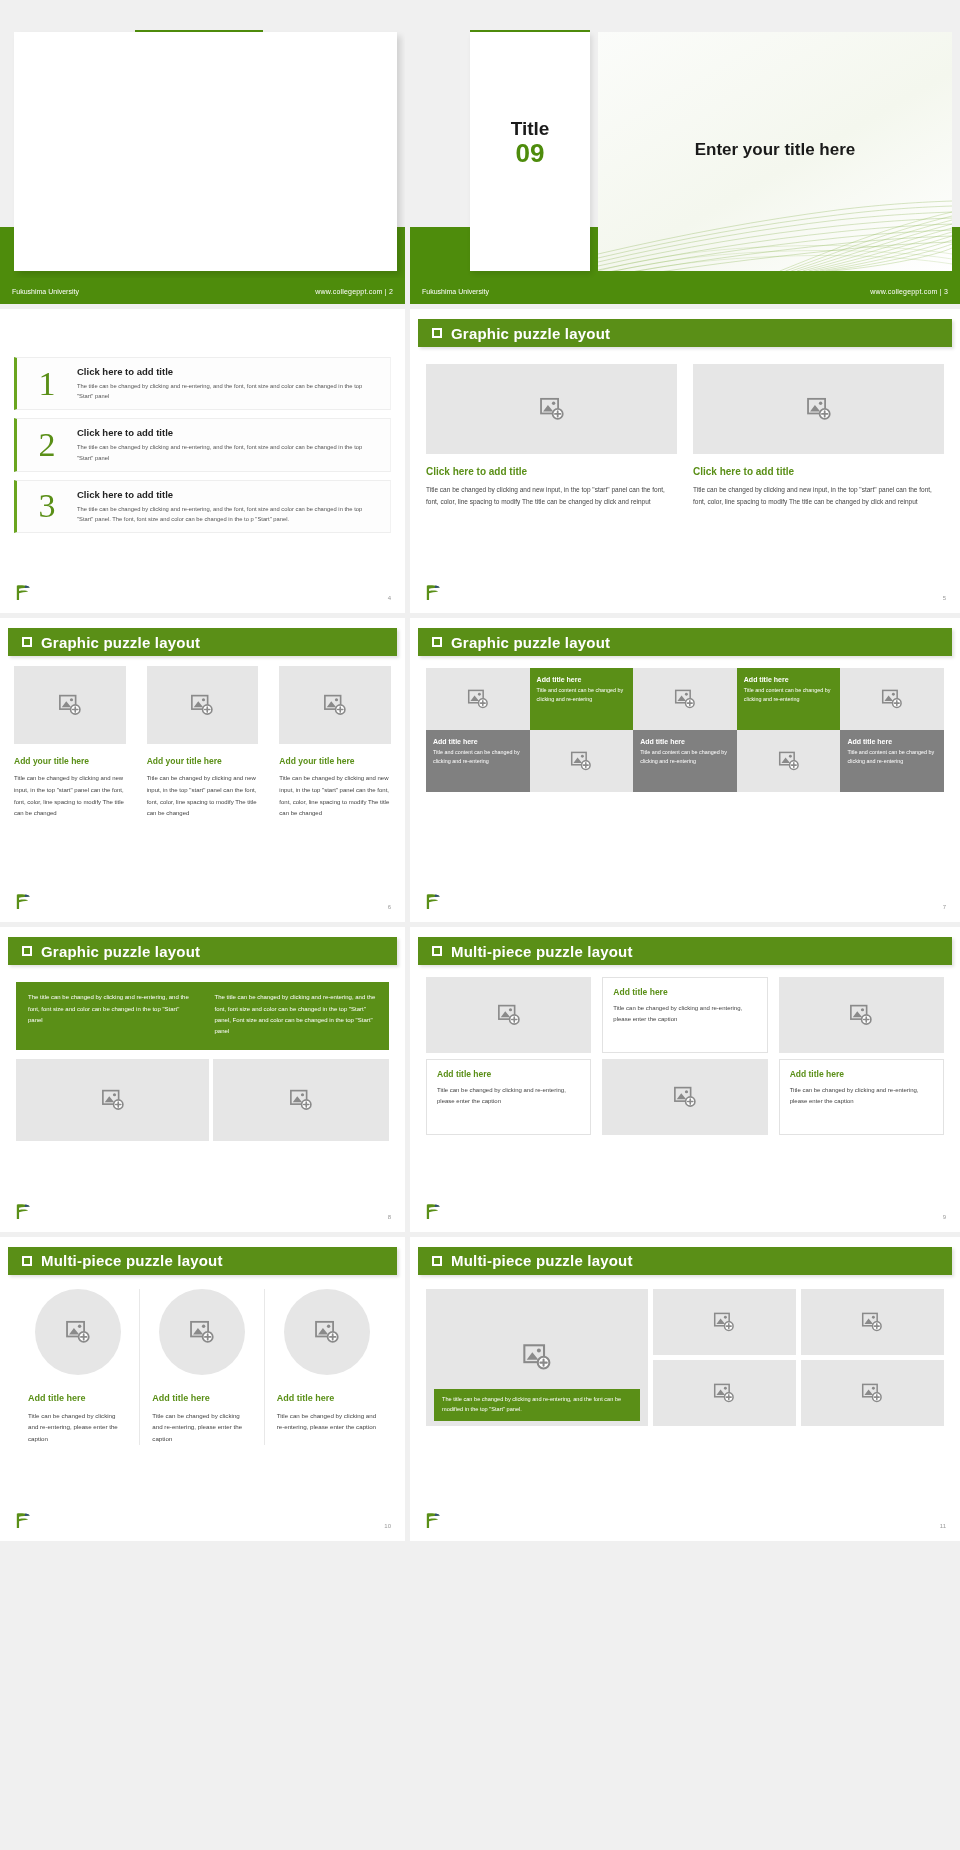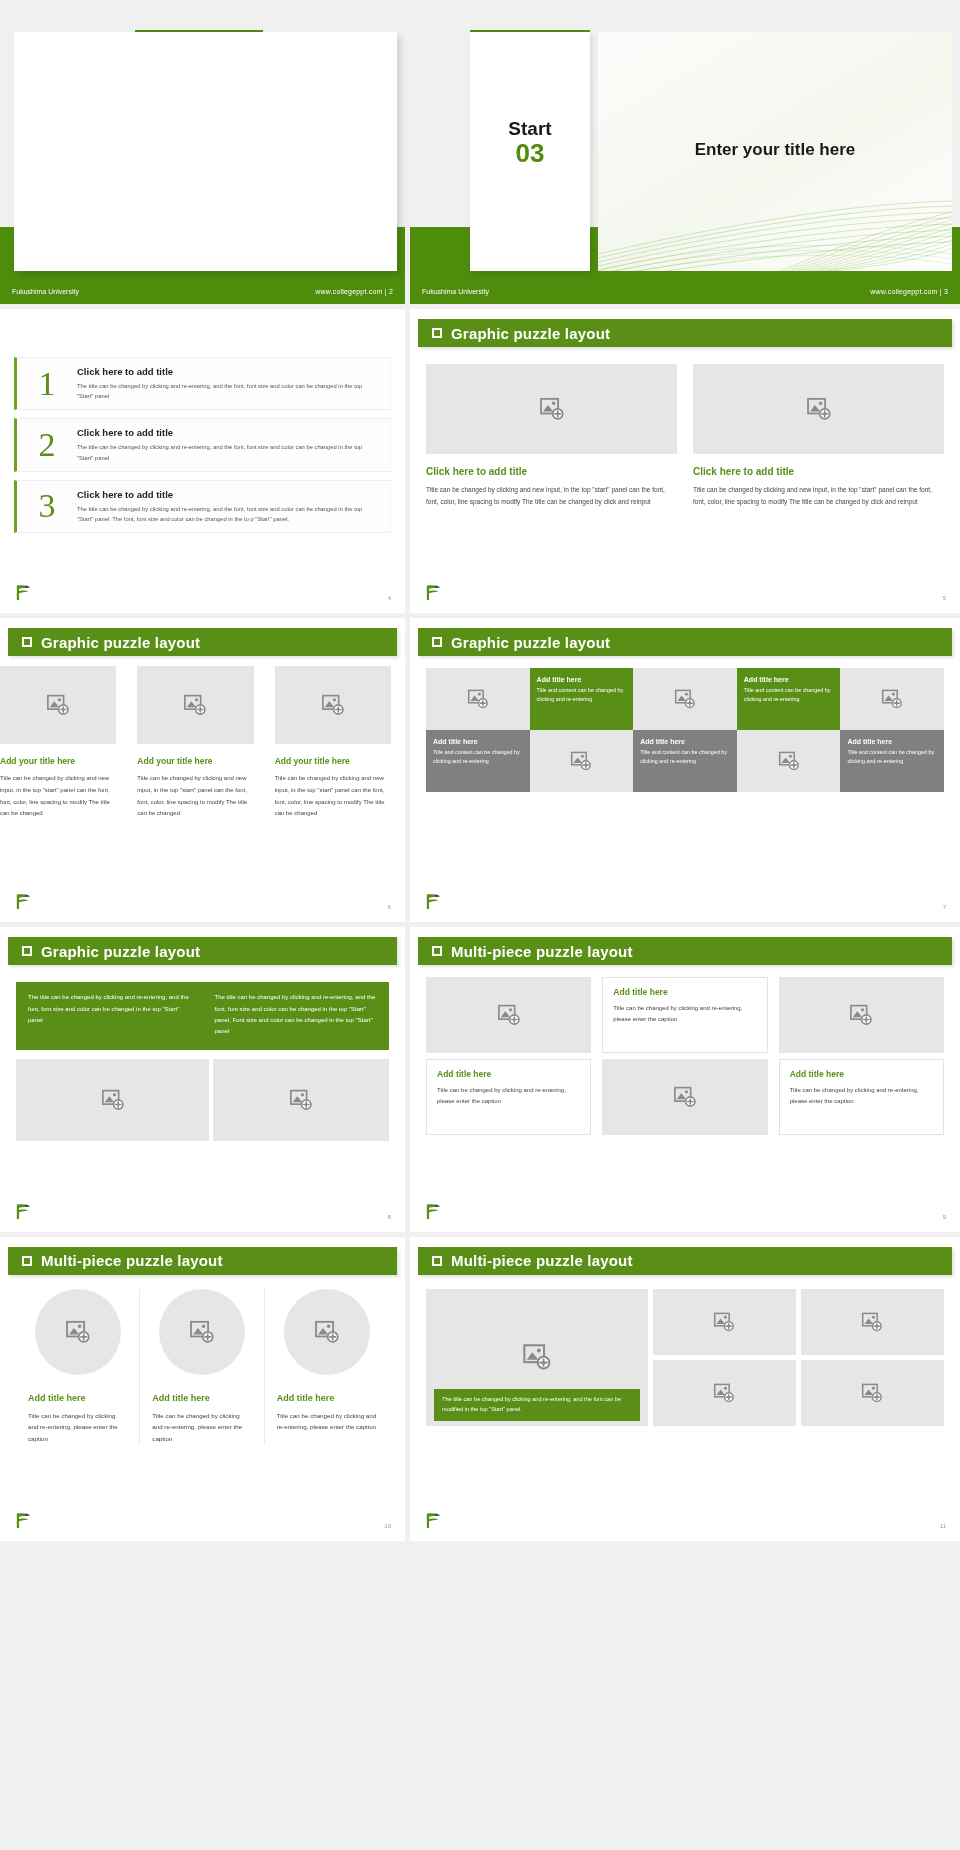--- a/index.html
+++ b/index.html
@@ -133,21 +133,21 @@
   }
   .ph {
     background:#e6e6e6; display:flex; align-items:center; justify-content:center;
   }
   .two .ph { height:90px; }
   .capt { margin-top:12px; }
   .capt h4 { font-size:10px; color:#5a8f17; margin-bottom:7px; }
   .capt p { font-size:6.5px; color:#444; line-height:1.85; }
   
   .three {
-    position:absolute; left:0; right:14px; top:48px;
+    position:absolute; left:14px; right:14px; top:48px;
     display:grid; grid-template-columns:1fr 1fr 1fr; column-gap:21px;
   }
   .three .ph { height:78px; }
   .three .capt h4 { font-size:8.5px; }
   .three .capt p { font-size:6px; line-height:1.95; }
   
   .mosaic {
     position:absolute; left:16px; right:16px; top:50px;
     display:grid; grid-template-columns:repeat(5,1fr); grid-template-rows:62px 62px;
   }
@@ -300,22 +300,22 @@
           </g>
           <g fill="none" stroke="#9ec46a" stroke-width="0.5" opacity="0.5">
             <path d="M0 95 C60 80 120 72 200 70 C270 68 330 72 370 78"></path>
             <path d="M0 99 C60 85 120 77 200 75 C270 73 330 77 370 83"></path>
             <path d="M0 103 C60 90 120 82 200 80 C270 78 330 82 370 88"></path>
           </g>
         </svg>
       </div>
       <div class="rtitle">Enter your title here</div>
     </div>
-    <div class="part">Start</div>
-    <div class="partnum">03</div>
+    <div class="part">Title</div>
+    <div class="partnum">09</div>
     <div class="footer">
       <span>Fukushima University</span>
       <span class="right">
         <span>www.collegeppt.com |</span>
         <span>3</span>
       </span>
     </div>
   </div>
 
   <div class="slide s3">

